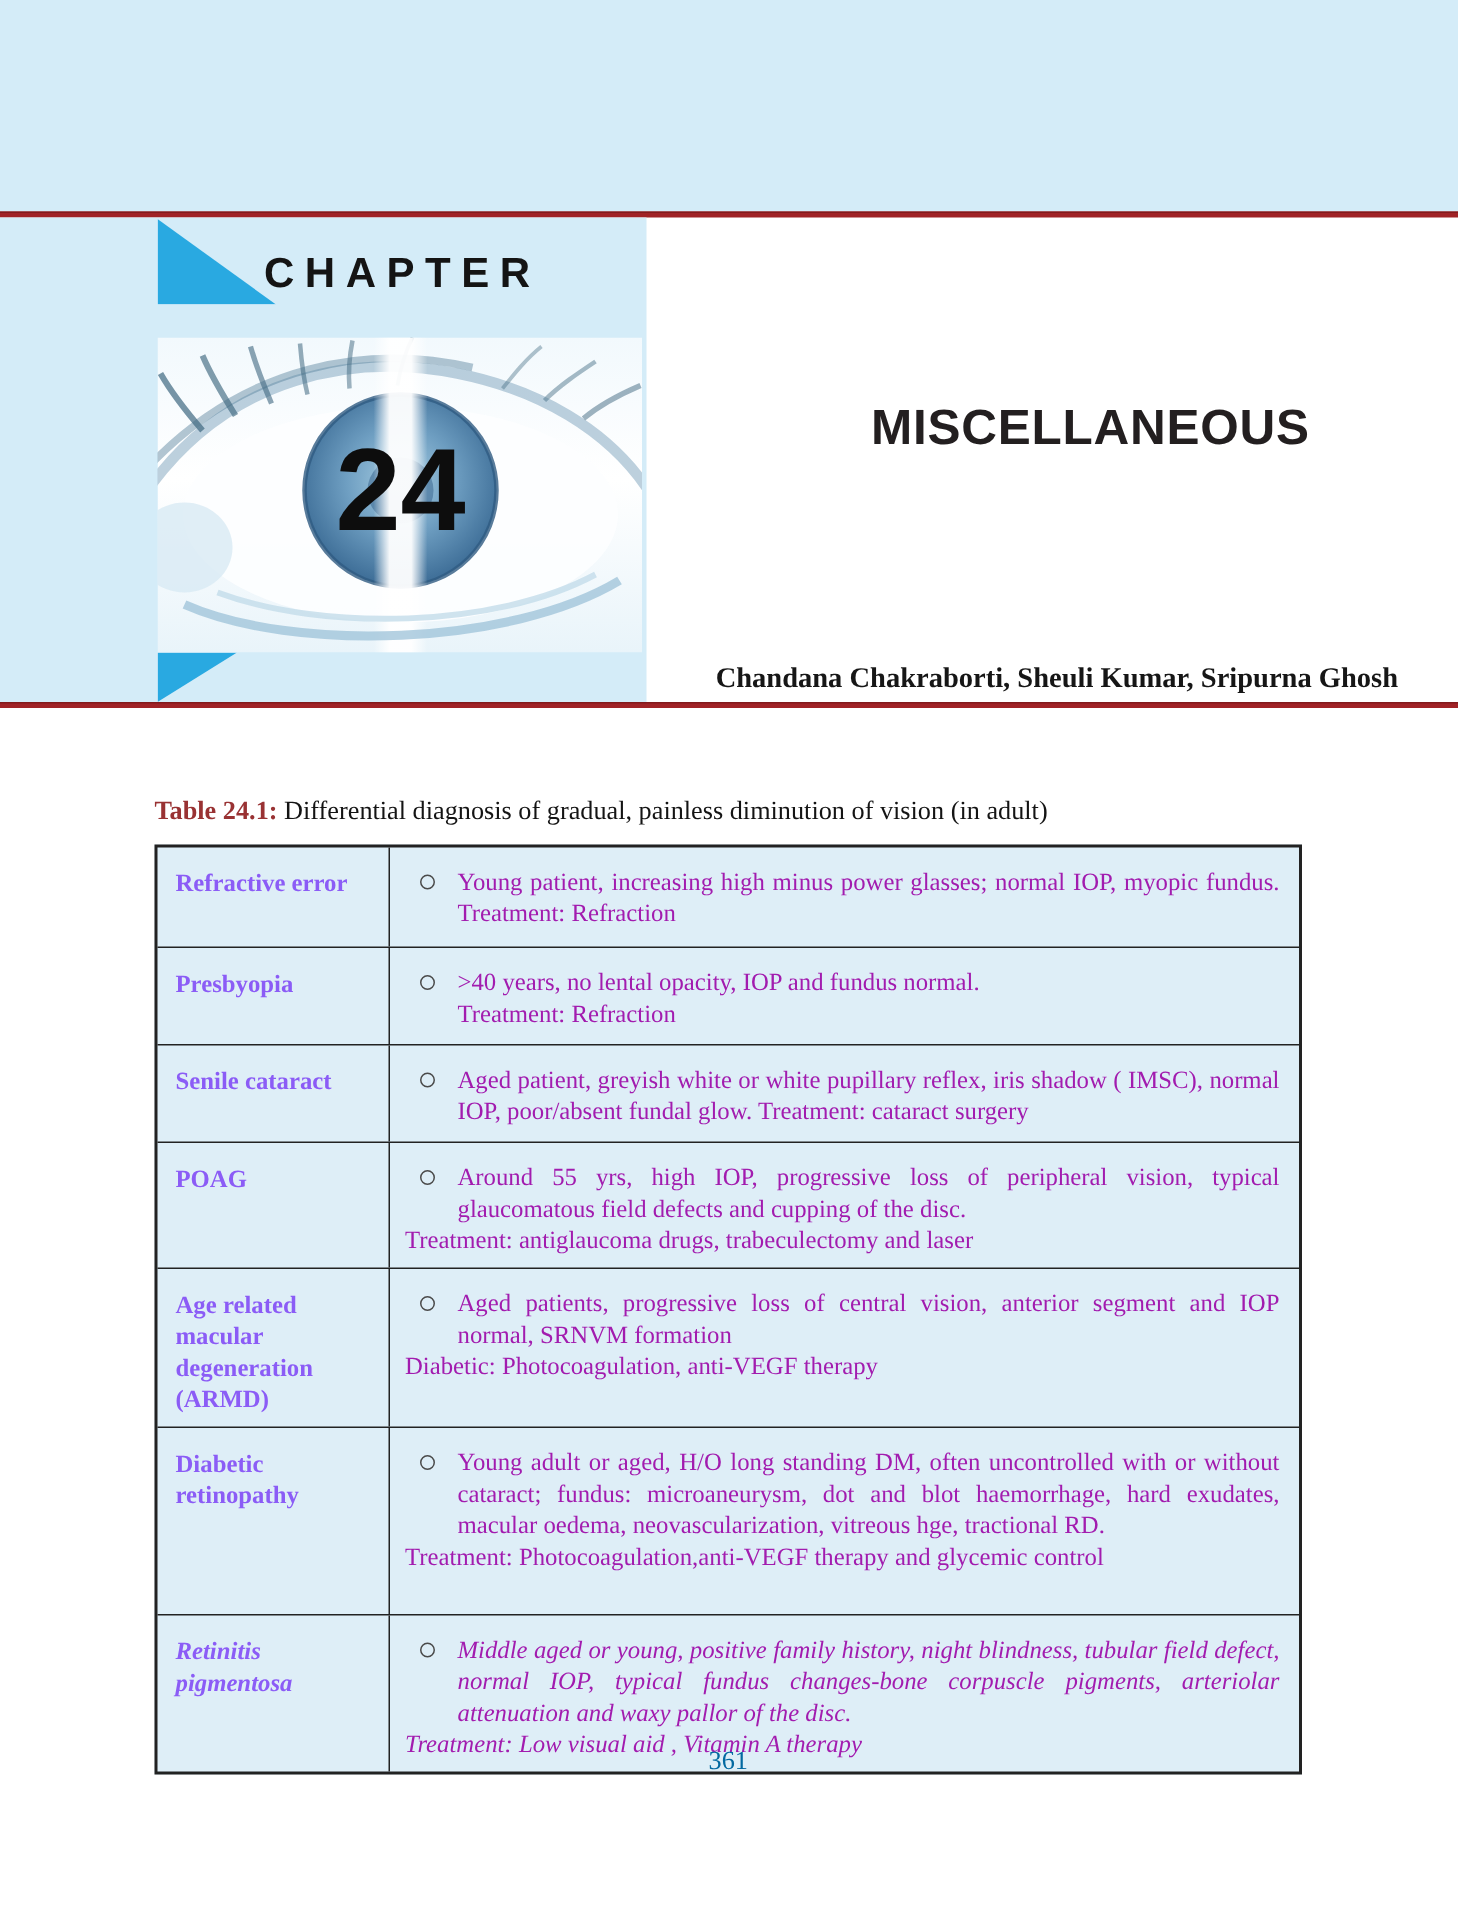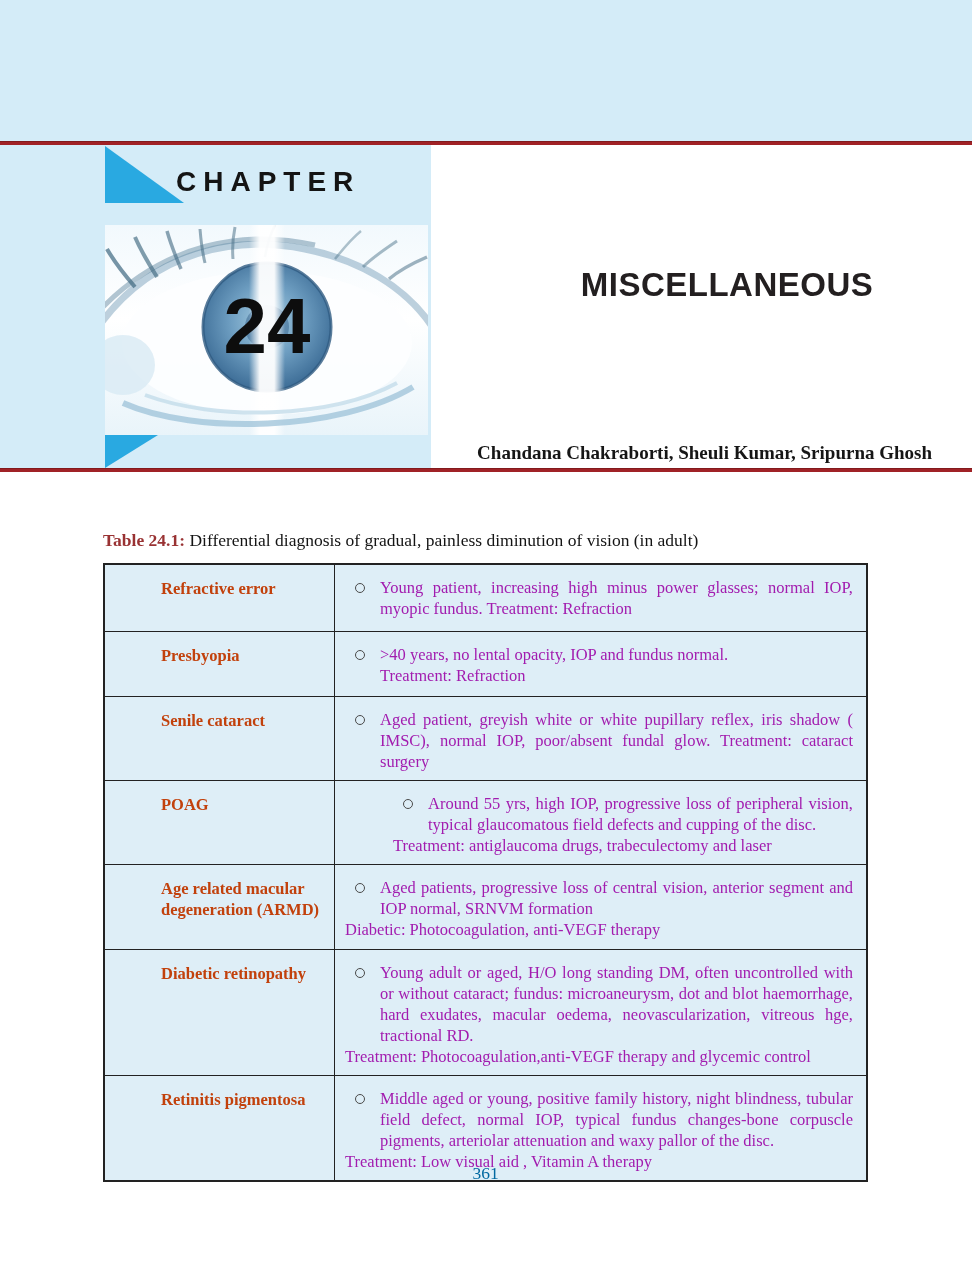--- a/index.html
+++ b/index.html
@@ -25,36 +25,36 @@
 
   
   .caption{position:absolute;left:103px;top:530px;font-size:17.5px;color:#141414;}
   .caption .cap-label{color:#993233;font-weight:bold;}
 
   
   .dtable{position:absolute;left:103px;top:563px;width:765px;box-sizing:border-box;
         border:2.5px solid #222222;background:#deeef7;}
   .trow{display:flex;border-top:1.5px solid #222222;box-sizing:border-box;}
   .trow:first-child{border-top:none;}
-  .cell-label{width:186px;flex-shrink:0;box-sizing:border-box;border-right:1.5px solid #222222;
-        padding:13px 8px 8px 12px;font-weight:bold;font-size:16.5px;line-height:21px;color:#c2410c;margin-left:44px;}
+  .cell-label{width:155px;flex-shrink:0;box-sizing:border-box;border-right:1.5px solid #222222;
+        padding:13px 8px 8px 12px;font-weight:bold;font-size:16.5px;line-height:21px;color:#8b5cf6;}
   .cell-content{flex:1;box-sizing:border-box;padding:12px 13px 8px 10px;font-size:16.5px;line-height:21px;color:#a21caf;}
   .bullet-line{display:flex;align-items:flex-start;}
   .bullet-circle{width:8px;height:8px;border:1.4px solid #4a4a4a;border-radius:50%;
         margin:6px 0 0 10px;flex-shrink:0;background:transparent;}
   .bullet-text{flex:1;margin-left:15px;text-align:justify;}
   .cont-line{display:block;}
   .treatment-line{text-align:left;}
   .trow:nth-child(1){min-height:66px;}
   .trow:nth-child(2){min-height:65px;}
   .trow:nth-child(3){min-height:65px;}
-  .trow:nth-child(4){min-height:84px;gap:48px;}
+  .trow:nth-child(4){min-height:84px;}
   .trow:nth-child(5){min-height:85px;}
   .trow:nth-child(6){min-height:125px;}
-  .trow:nth-child(7){min-height:100px;}
+  .trow:nth-child(7){min-height:100px;font-style:italic;}
 
   .page-num{position:absolute;left:103px;top:1163px;width:765px;text-align:center;font-size:17.5px;color:#0369a1;}
 </style>
 </head>
 <body>
 
 <div class="page">
 
   <div class="top-band"></div>
   <div class="rule rule-top"></div>

